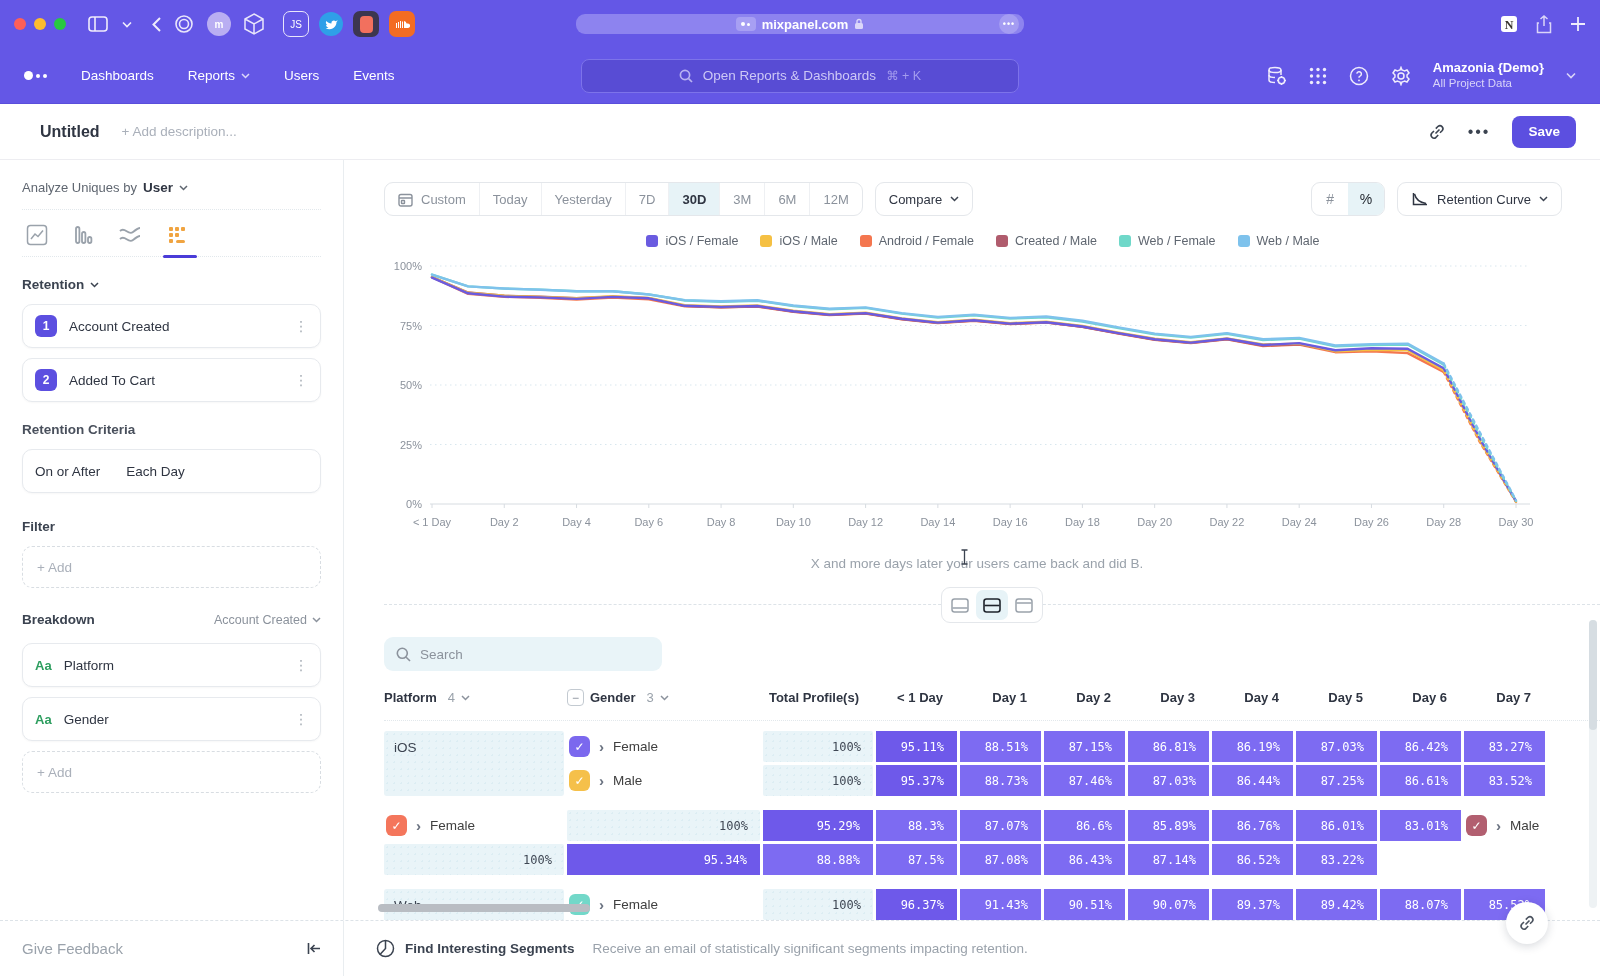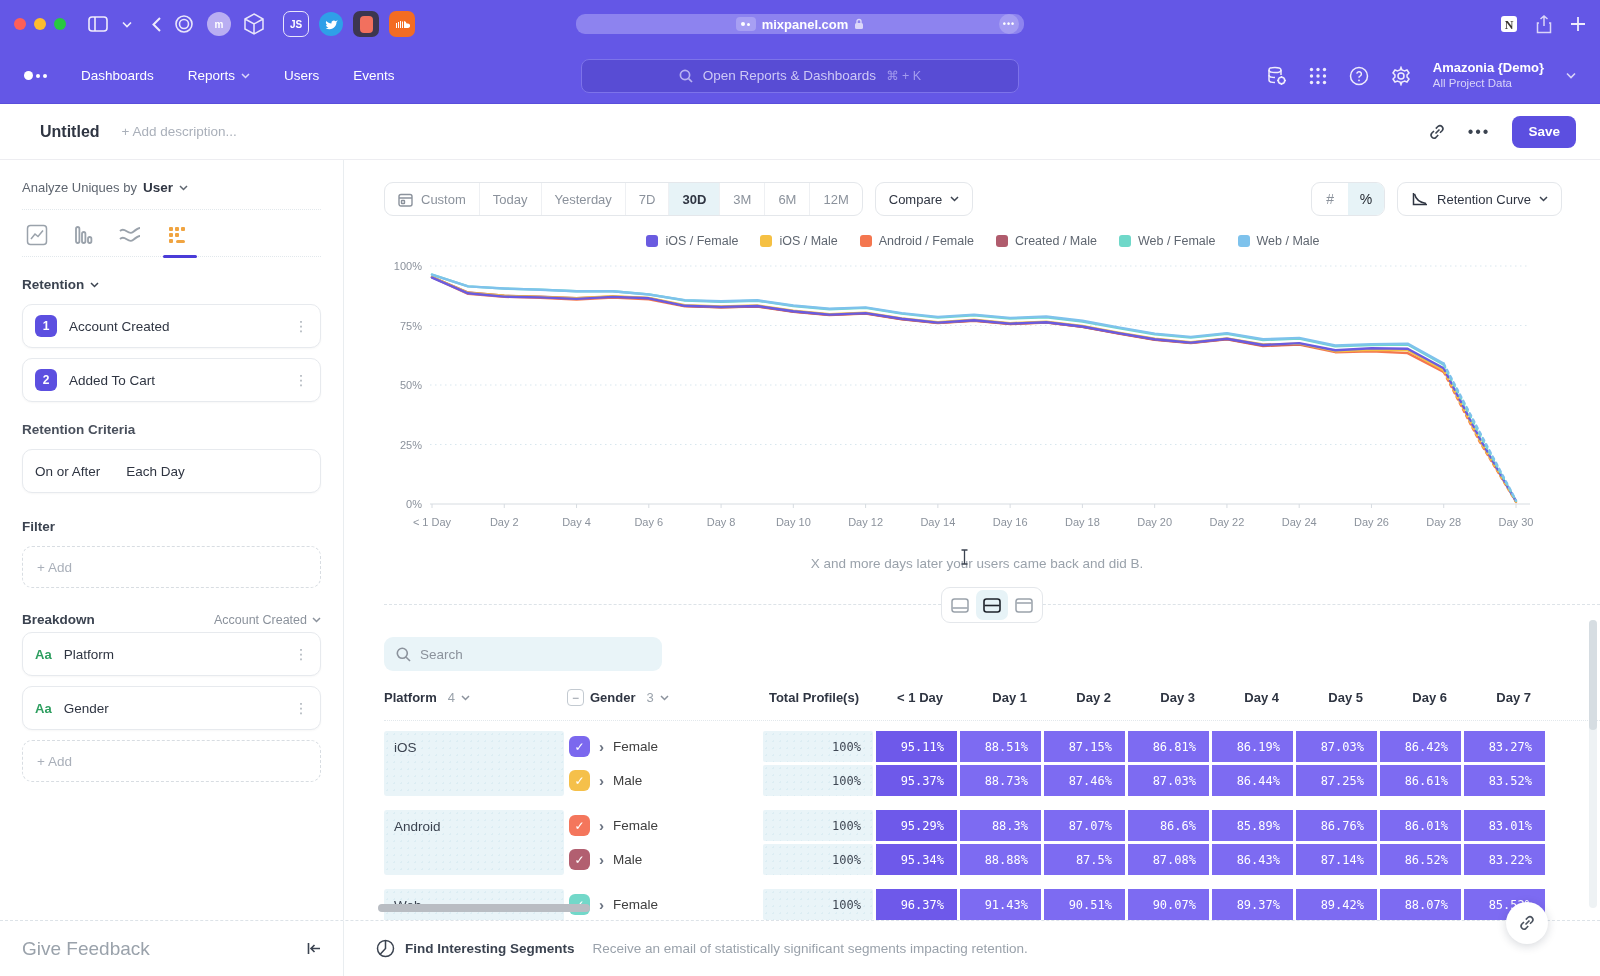--- a/index.html
+++ b/index.html
@@ -49,21 +49,21 @@
   .sb-tabs { display:flex; gap:24px; padding:14px 4px 0; border-bottom:1px dotted #e2e8ec; }
   .sb-tab { padding-bottom:10px; position:relative; cursor:pointer; }
   .sb-tab.active::after { content:""; position:absolute; left:-3px; bottom:-2px; width:34px; height:3px; border-radius:2px; background:#4a3cd8; }
   .sb-sec { font-size:13.5px; font-weight:bold; color:#3b4350; display:flex; align-items:center; gap:6px; margin:20px 0 12px; }
   .card { background:#fff; border:1px solid #e7eaee; border-radius:10px; height:44px; display:flex; align-items:center; padding:0 12px; margin-bottom:10px; box-shadow:0 1px 2px rgba(40,50,60,.04); cursor:pointer; }
   .stepnum { width:22px; height:22px; border-radius:6px; background:#5c4fe0; color:#fff; font-size:12px; font-weight:bold; display:flex; align-items:center; justify-content:center; margin-right:12px; }
   .card .lbl { font-size:13.5px; color:#2f3542; }
   .kebab { margin-left:auto; color:#a7adb6; font-size:14px; letter-spacing:0; line-height:.45; text-align:center; width:14px; cursor:pointer; }
   .crit-card .lbl2 { font-size:13.5px; color:#2f3542; margin-right:26px; }
   .addcard { border:1px dashed #d8dde2; border-radius:10px; height:42px; display:flex; align-items:center; padding:0 14px; color:#aab0ba; font-size:13.5px; margin-bottom:10px; cursor:pointer; }
-  .bd-head { display:flex; align-items:center; margin:24px 0 5px; }
+  .bd-head { display:flex; align-items:center; margin:24px 0 16px; }
   .bd-head .right { margin-left:auto; color:#8b929c; font-size:12.5px; display:flex; gap:5px; align-items:center; cursor:pointer; }
   .aa { color:#2d9e5f; font-weight:bold; font-size:13px; margin-right:12px; }
 
   
   .controls { display:flex; align-items:center; margin-top:22px; padding-right:38px; }
   .seg { display:flex; border:1px solid #e4e7eb; border-radius:9px; overflow:hidden; background:#fff; height:34px; }
   .seg .s { padding:0 13px; display:flex; align-items:center; font-size:13px; color:#8b929c; border-right:1px solid #eef0f3; cursor:pointer; gap:8px; white-space:nowrap; }
   .seg .s:last-child { border-right:none; }
   .seg .s.active { background:#e7f3f7; color:#2f3542; font-weight:bold; }
   .btn { border:1px solid #e4e7eb; background:#fff; border-radius:9px; height:34px; display:flex; align-items:center; gap:8px; padding:0 13px; font-size:13px; color:#2f3542; margin-left:12px; cursor:pointer; white-space:nowrap; }
@@ -104,21 +104,21 @@
   .vcell.first { background:#6e59ea; }
   .row-h { height:31px; }
 
   .hscroll { position:absolute; left:34px; bottom:8px; width:212px; height:8px; border-radius:5px; background:#b9bdc3; }
   .vscroll { position:absolute; right:3px; top:460px; width:8px; height:288px; border-radius:5px; background:#eef2f4; }
   .vscroll i { display:block; width:8px; height:110px; border-radius:5px; background:#d6dde2; }
 
   
   .footer { height:56px; border-top:1px dashed #dde3e8; display:flex; }
   .f-left { width:344px; border-right:1px solid #e9edf0; display:flex; align-items:center; padding:0 22px; }
-  .f-left .gf { color:#9aa2ab; font-size:19px; }
+  .f-left .gf { color:#9aa2ab; font-size:15px; }
   .f-left .collapse { margin-left:auto; color:#3b4350; }
   .f-main { flex:1; display:flex; align-items:center; padding-left:32px; gap:10px; }
   .f-title { font-size:13.5px; font-weight:bold; color:#3b4350; }
   .f-desc { font-size:13.5px; color:#9aa2ab; margin-left:8px; }
   .fab { position:fixed; right:52px; bottom:32px; width:42px; height:42px; border-radius:50%; background:#fff; box-shadow:0 2px 10px rgba(30,40,60,.18); display:flex; align-items:center; justify-content:center; cursor:pointer; }
 
   svg.ic { display:block; }
 </style>
 </head>
 <body>
@@ -148,21 +148,21 @@
         <circle cx="11" cy="11" r="8"></circle>
         <circle cx="11" cy="11" r="4.5"></circle>
       </svg>
   </span>
   <span class="ext" style="background:#b9aef2; color:#fff; border-radius:50%; width:24px; height:24px; font-weight:bold;">m</span>
   <span class="ext">
     <svg class="ic" width="20" height="22" viewBox="0 0 20 22" fill="none" stroke="#e9e6fb" stroke-width="1.5">
         <path d="M10 1 L19 6 V16 L10 21 L1 16 V6 Z M1 6 L10 11 L19 6 M10 11 V21"></path>
       </svg>
   </span>
-  <span class="ext" style="border:1.7px solid #e9e6fb; font-weight:bold;margin-left:16px;">JS</span>
+  <span class="ext" style="border:1.7px solid #e9e6fb; font-weight:normal;margin-left:16px;">JS</span>
   <span class="ext" style="background:#2f9fe8; border-radius:50%; width:24px; height:24px;">
     <svg class="ic" width="13" height="11" viewBox="0 0 13 11" fill="#fff">
         <path d="M12 1.5c-.4.4-1 .7-1.5.8A2.4 2.4 0 0 0 6.4 4v.5C4.4 4.5 2.6 3.6 1.3 2c-.9 1.5-.2 3.2 1 4-.4 0-.9-.1-1.2-.3 0 1.5 1 2.7 2.4 3A4.8 4.8 0 0 1 .7 9c1.1.8 2.4 1.2 3.8 1.2 4.6 0 7.1-3.8 7-7.2.5-.4.9-.9 1.2-1.5-.2.1-.5.1-.7 0Z"></path>
       </svg>
   </span>
   <span class="ext" style="background:#3c3650;">
     <span style="width:13px;height:17px;background:#f2705e;border-radius:4px;display:block;"></span>
   </span>
   <span class="ext" style="background:#f36c23;">
     <svg class="ic" width="16" height="10" viewBox="0 0 16 10" fill="#fff">
@@ -604,21 +604,20 @@
           <div class="vcell first">95.37%</div>
           <div class="vcell">88.73%</div>
           <div class="vcell">87.46%</div>
           <div class="vcell">87.03%</div>
           <div class="vcell">86.44%</div>
           <div class="vcell">87.25%</div>
           <div class="vcell">86.61%</div>
           <div class="vcell">83.52%</div>
         </div>
         <div class="group">
-          <div class="pcell" style="grid-row: 1 / span 2;">Android</div>
           <div class="gcell row-h">
             <span class="chk" style="background: rgb(244, 118, 92);">✓</span>
             <span class="chev">›</span>
             <span class="gname">Female</span>
           </div>
           <div class="tcell row-h">100%</div>
           <div class="vcell first">95.29%</div>
           <div class="vcell">88.3%</div>
           <div class="vcell">87.07%</div>
           <div class="vcell">86.6%</div>

